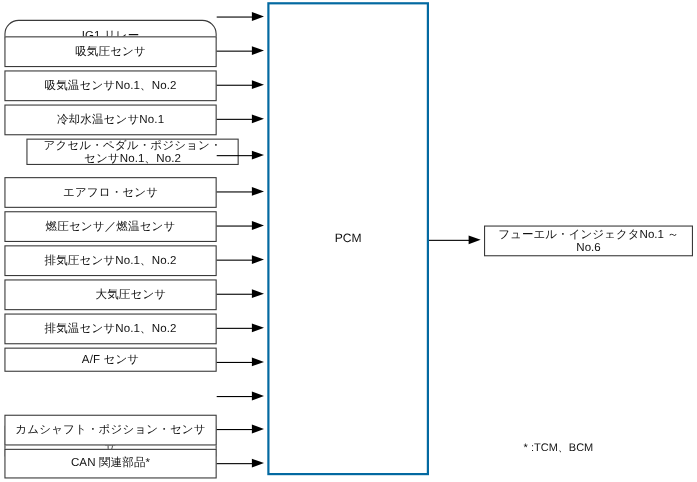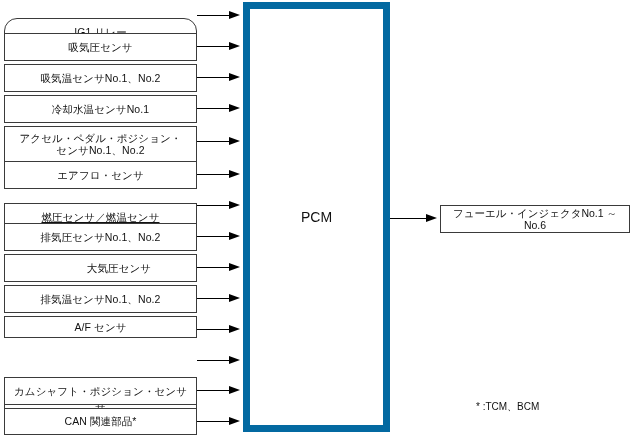--- a/index.html
+++ b/index.html
@@ -46,24 +46,24 @@
     font-size: 10.5px;
     letter-spacing: 0.1px;
   }
 
   
   #pcm-box {
     left: 243px;
     top: 2px;
     width: 147px;
     height: 430px;
-    border: 7px solid #0369a1;
+    border: 2px solid #0369a1;
     align-items: center;
     justify-content: center;
-    font-size: 14px;
+    font-size: 11px;
   }
 
   
   #injector-box {
     left: 440px;
     top: 205px;
     width: 190px;
     height: 28px;
     font-size: 10.5px;
   }
@@ -128,28 +128,28 @@
   </div>
   <div class="box in-box" style="top:33px;height:28px;">
     <span class="lbl">吸気圧センサ</span>
   </div>
   <div class="box in-box" style="top:64px;height:28px;">
     <span class="lbl">吸気温センサNo.1、No.2</span>
   </div>
   <div class="box in-box" style="top:95px;height:28px;">
     <span class="lbl">冷却水温センサNo.1</span>
   </div>
-  <div class="box in-box" style="top:126px;height:36px;">
+  <div class="box in-box" style="top:126px;height:24px;margin-left:20px;">
     <span class="lbl">アクセル・ペダル・ポジション・
 センサNo.1、No.2</span>
   </div>
   <div class="box in-box" style="top:161px;height:28px;">
     <span class="lbl">エアフロ・センサ</span>
   </div>
-  <div class="box in-box" style="top:203px;height:28px;text-decoration:underline;">
+  <div class="box in-box" style="top:192px;height:28px;">
     <span class="lbl">燃圧センサ／燃温センサ</span>
   </div>
   <div class="box in-box" style="top:223px;height:28px;">
     <span class="lbl">排気圧センサNo.1、No.2</span>
   </div>
   <div class="box in-box" style="top:254px;height:28px;padding-left:37px;">
     <span class="lbl">大気圧センサ</span>
   </div>
   <div class="box in-box" style="top:285px;height:28px;">
     <span class="lbl">排気温センサNo.1、No.2</span>

